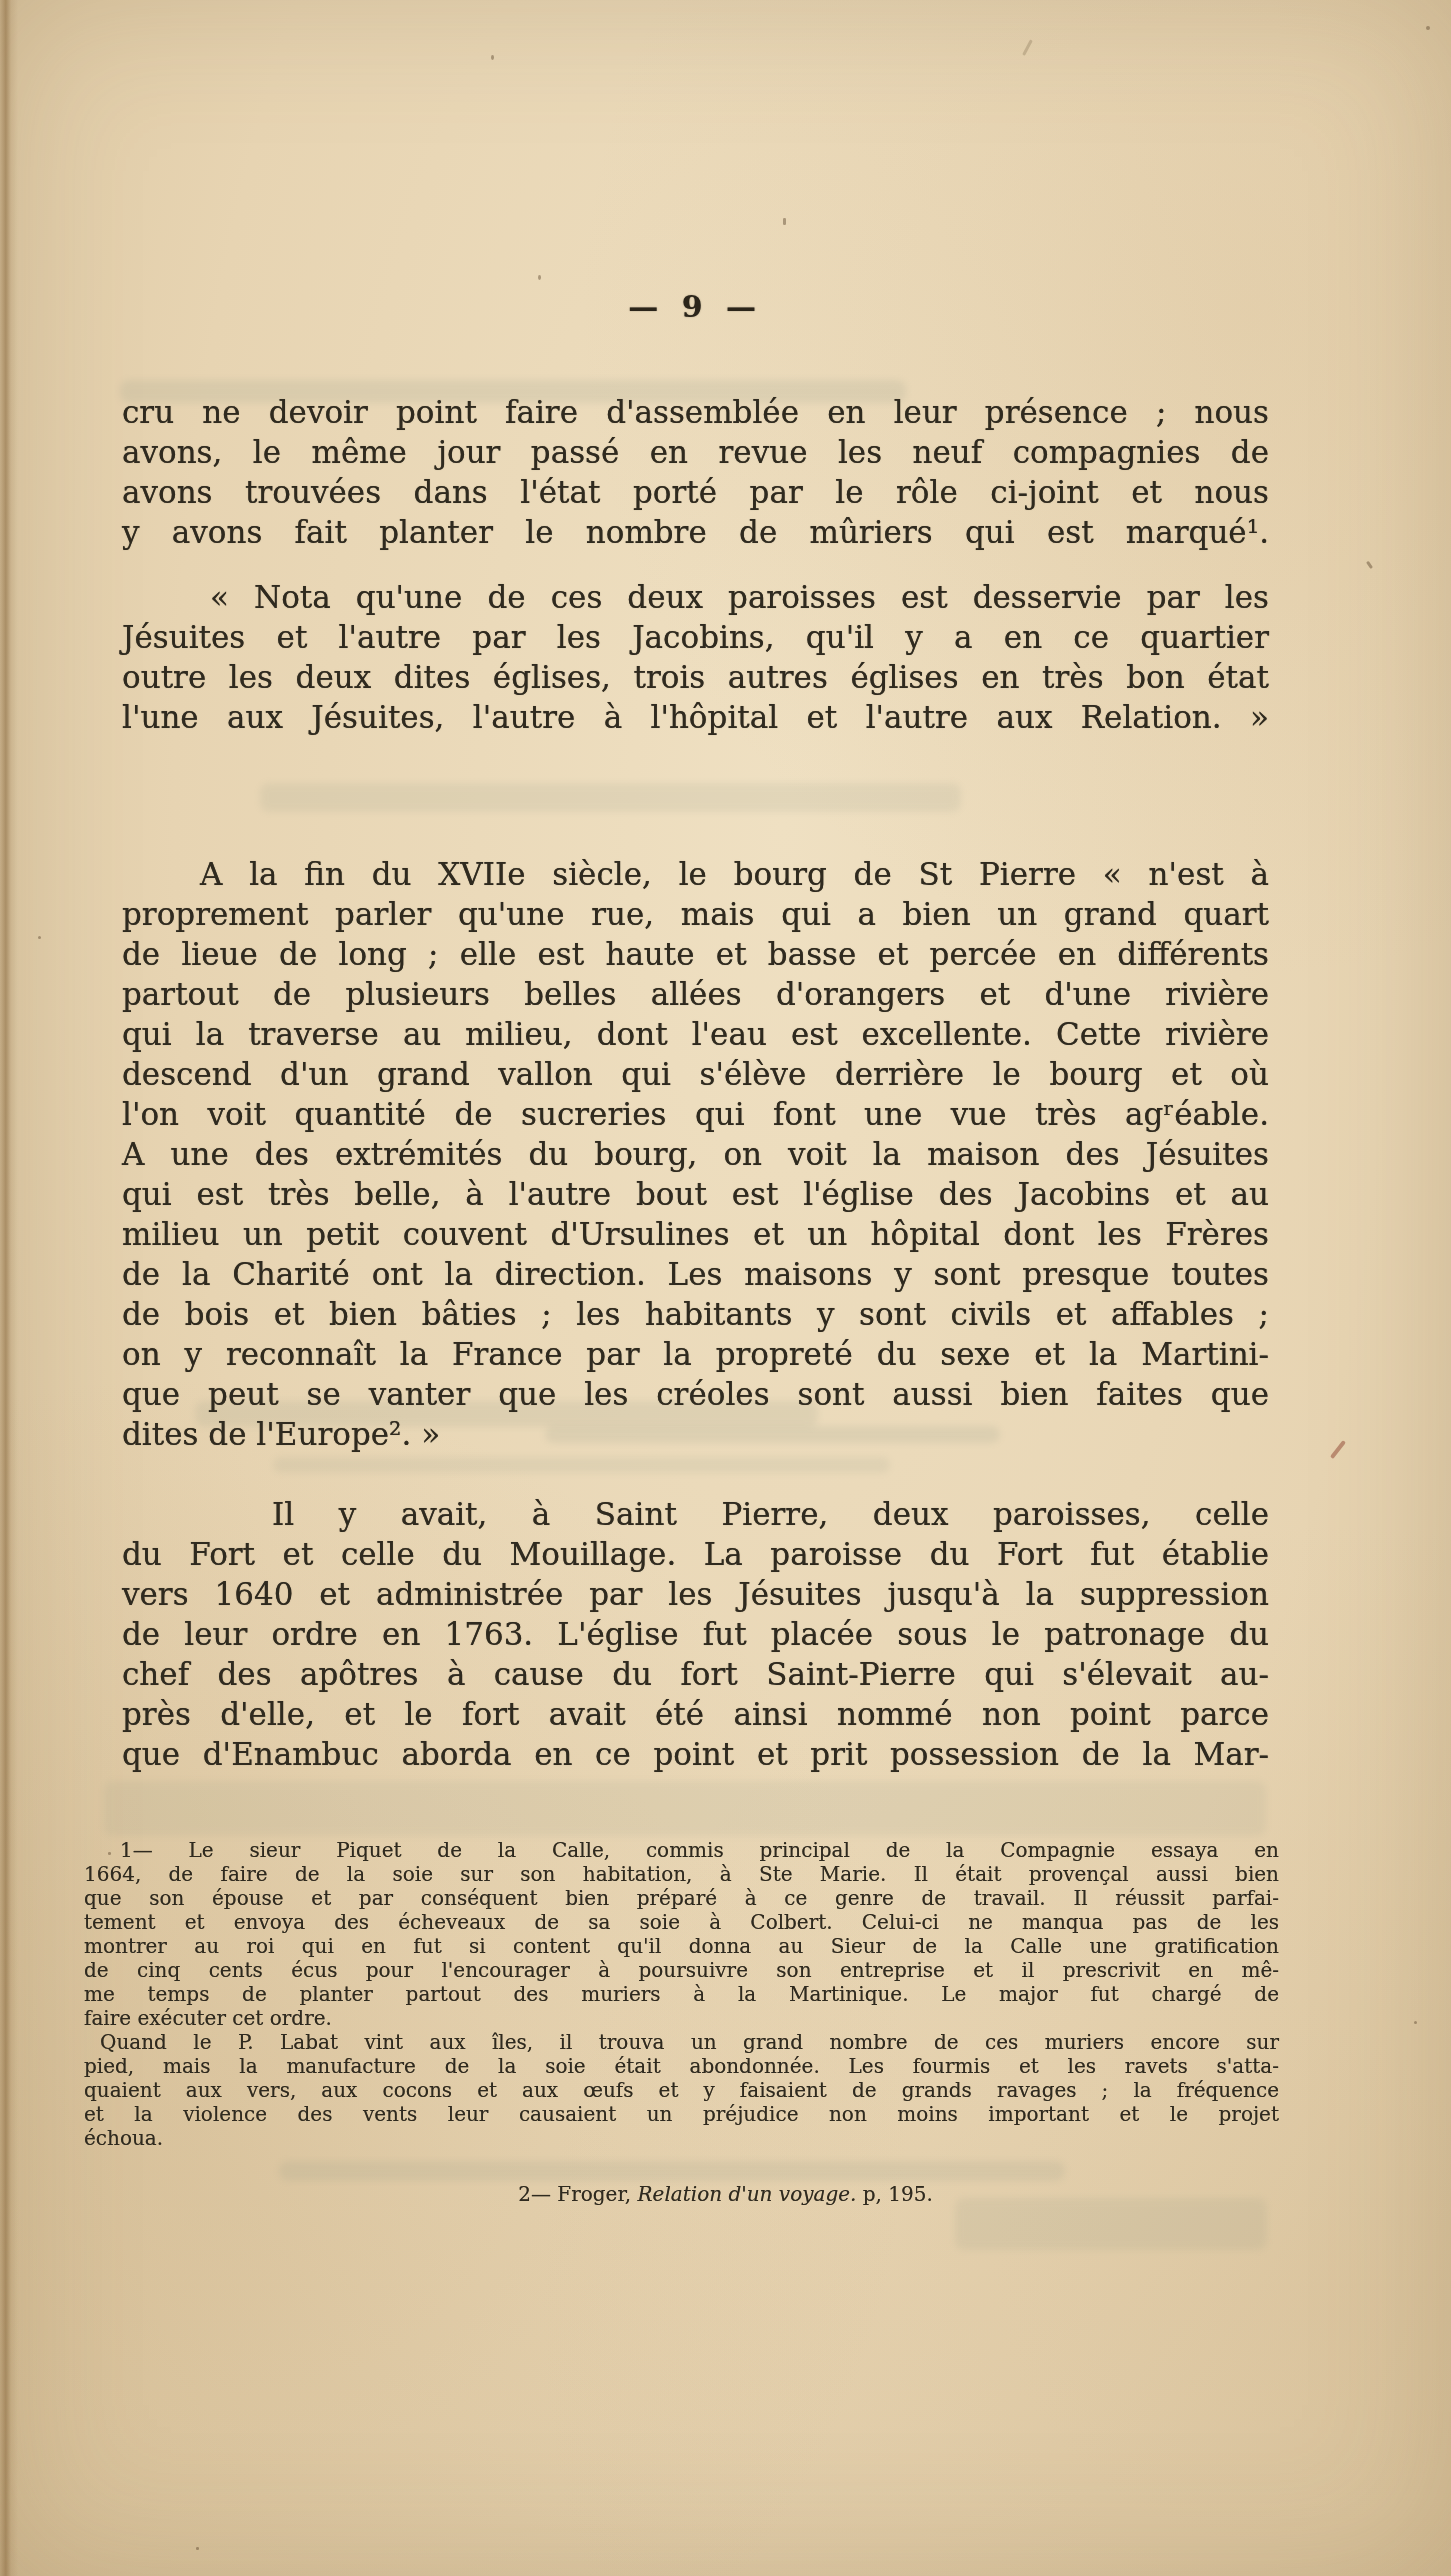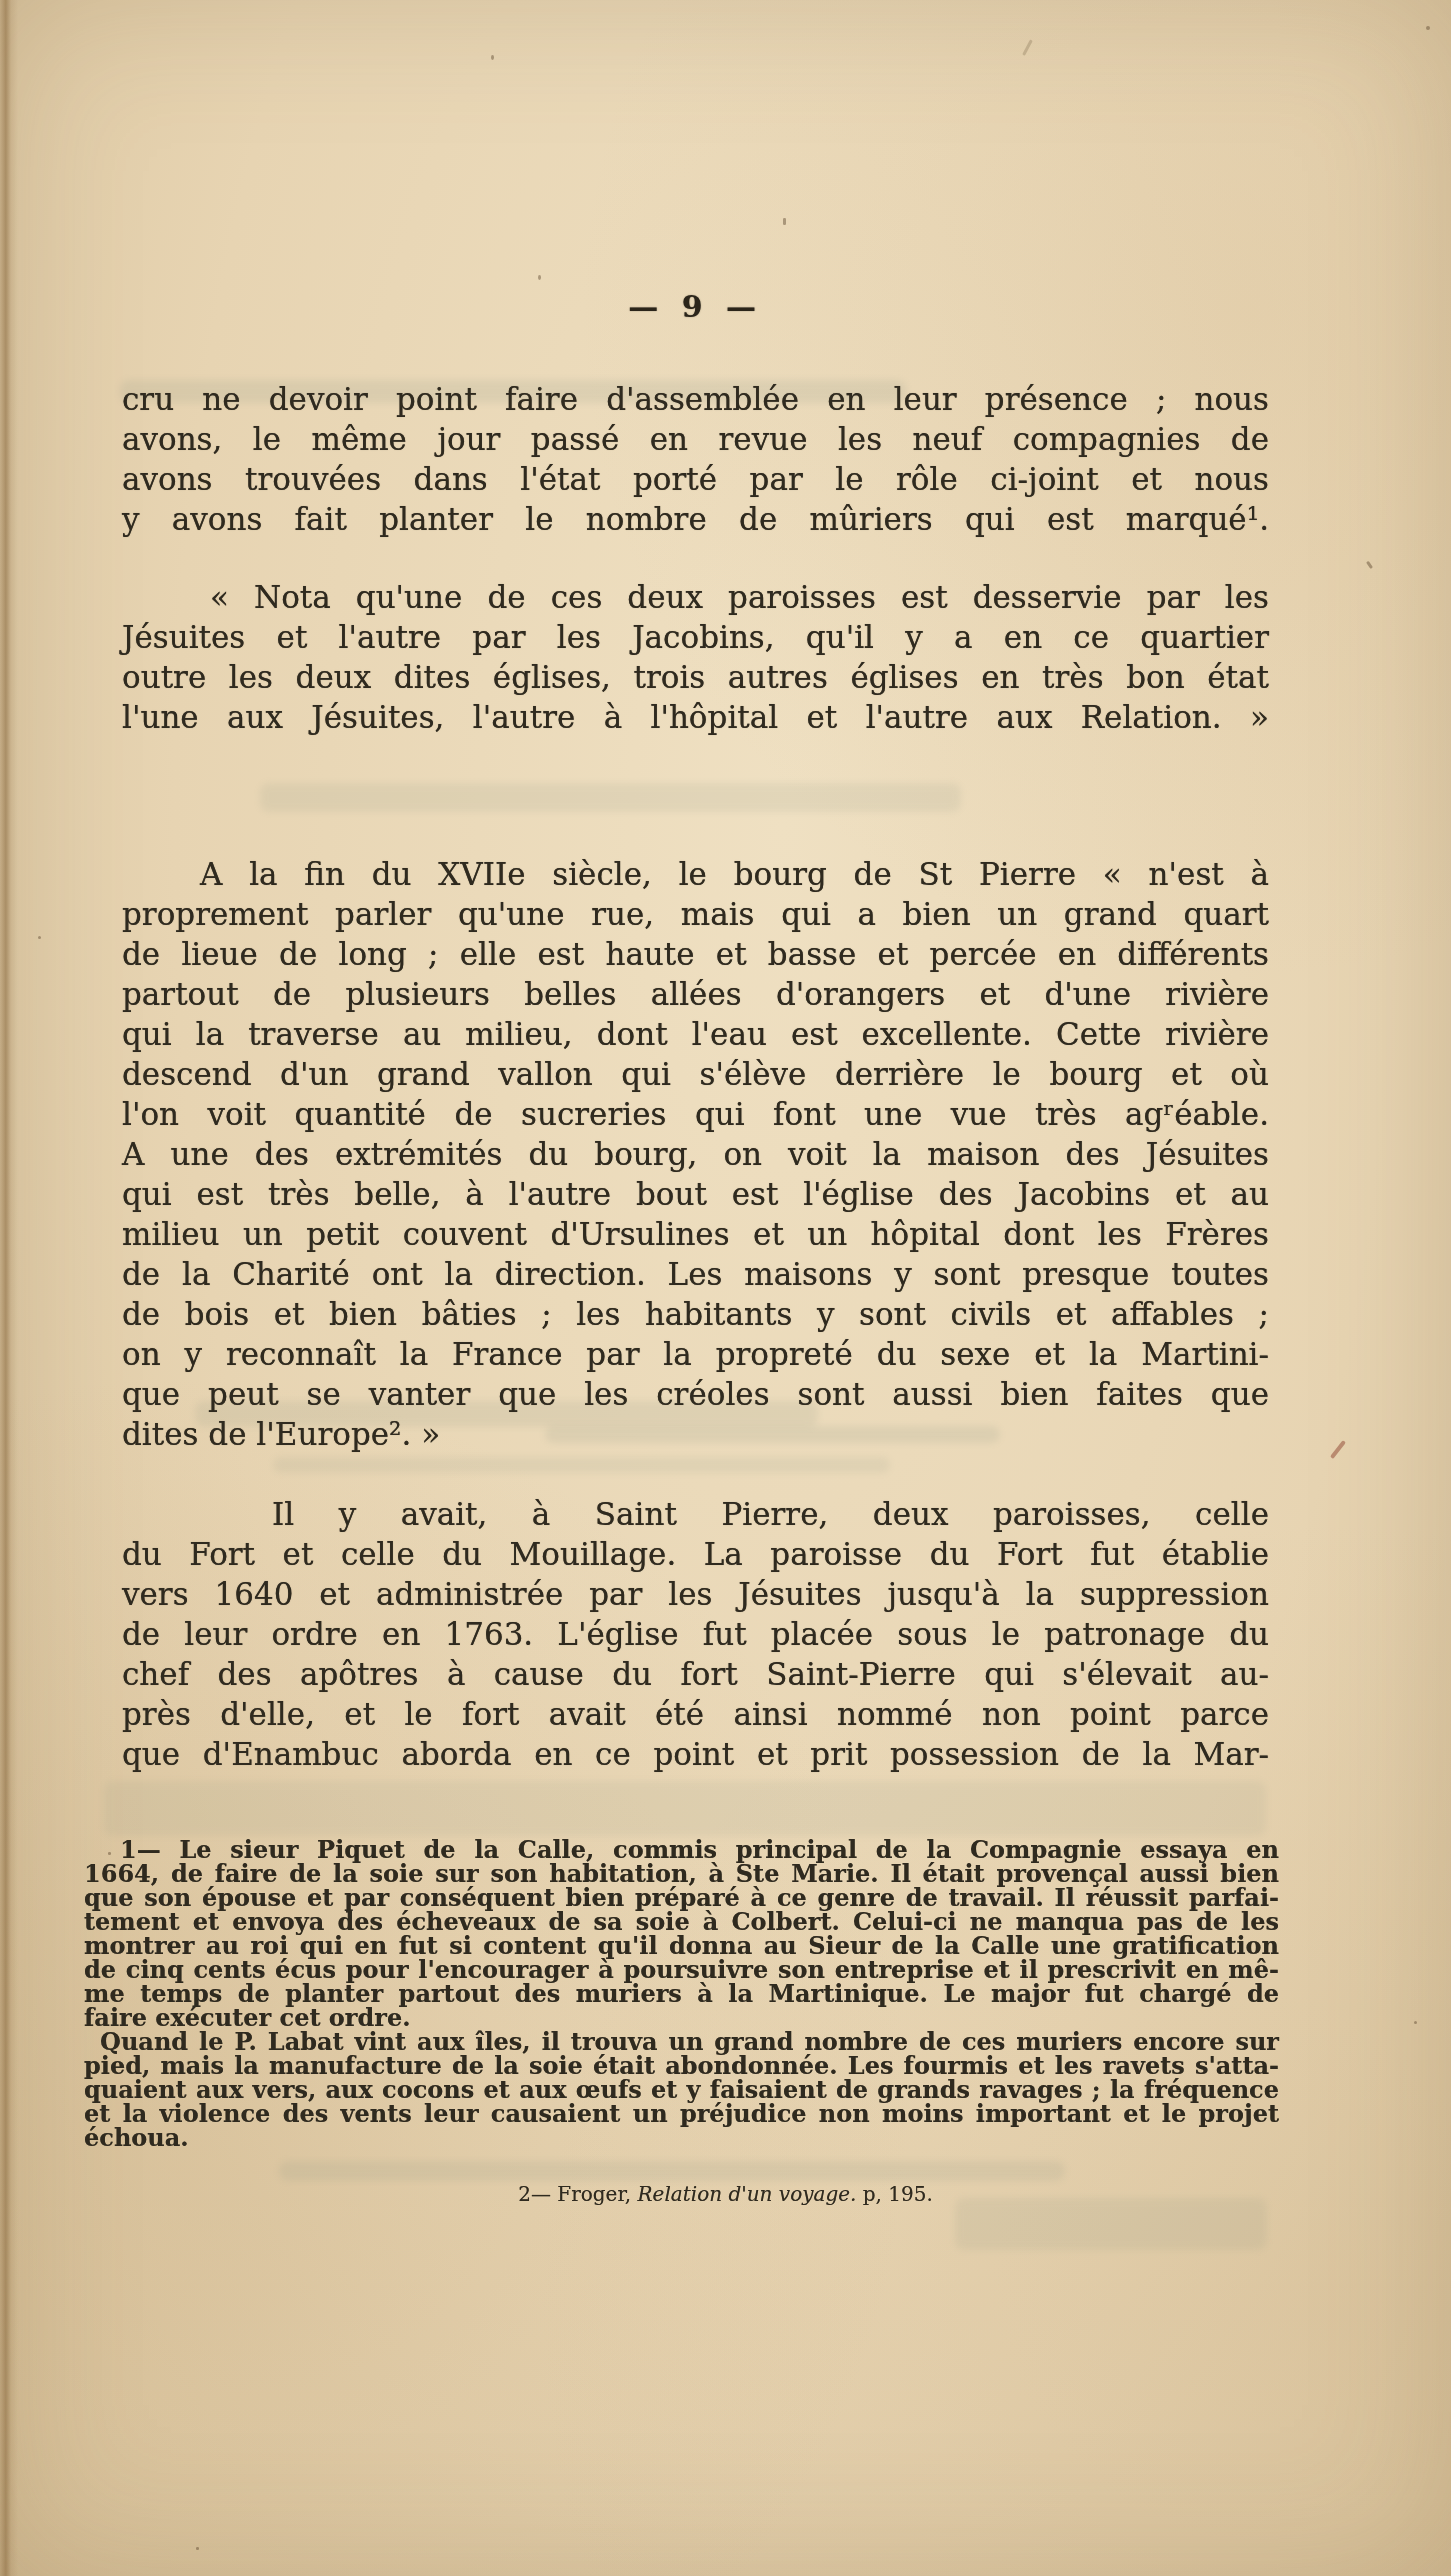--- a/index.html
+++ b/index.html
@@ -48,36 +48,36 @@
     color:#2b251a;text-shadow:0 0 1.3px rgba(43,37,26,.55);
   }
   .para{
     position:absolute;left:122px;width:1147px;
     font-size:31px;line-height:40px;
     text-shadow:0 0 0.6px rgba(47,42,31,.65), 0 0 1.3px rgba(47,42,31,.22);
   }
   .para .line{text-align:justify;text-align-last:justify;}
   .para .line.short{text-align-last:left;}
   .para .line:first-child{text-indent:var(--indent,0px);}
-  .p1{top:379px;}
+  .p1{top:392px;}
   .p2{top:577px;}
   .p3{top:854px;}
   .p4{top:1494px;}
   .heading{
     position:absolute;left:122px;top:1460px;width:1147px;margin:0;
     text-align:center;font-style:italic;font-weight:normal;
     font-size:32px;line-height:39px;word-spacing:19.5px;letter-spacing:1.3px;
     text-shadow:0 0 0.6px rgba(47,42,31,.6);
   }
   .footnotes{
     position:absolute;left:84px;width:1195px;top:1838px;
     font-size:20px;line-height:24px;
     text-shadow:0 0 0.6px rgba(47,42,31,.55);
   }
-  .footnotes .para{position:static;width:auto;font-size:24px;line-height:24px;text-shadow:inherit;font-weight:bold;}
+  .footnotes .para{position:static;width:auto;font-size:20px;line-height:24px;text-shadow:inherit;}
   .fn2{padding-left:88px;margin-top:32px;text-align:center;}
   .fn2 .it{font-style:italic;}
 </style>
 </head>
 <body>
 
 <div class="page">
   <div class="left-edge"></div>
 
   <div class="ghost g1"></div>

